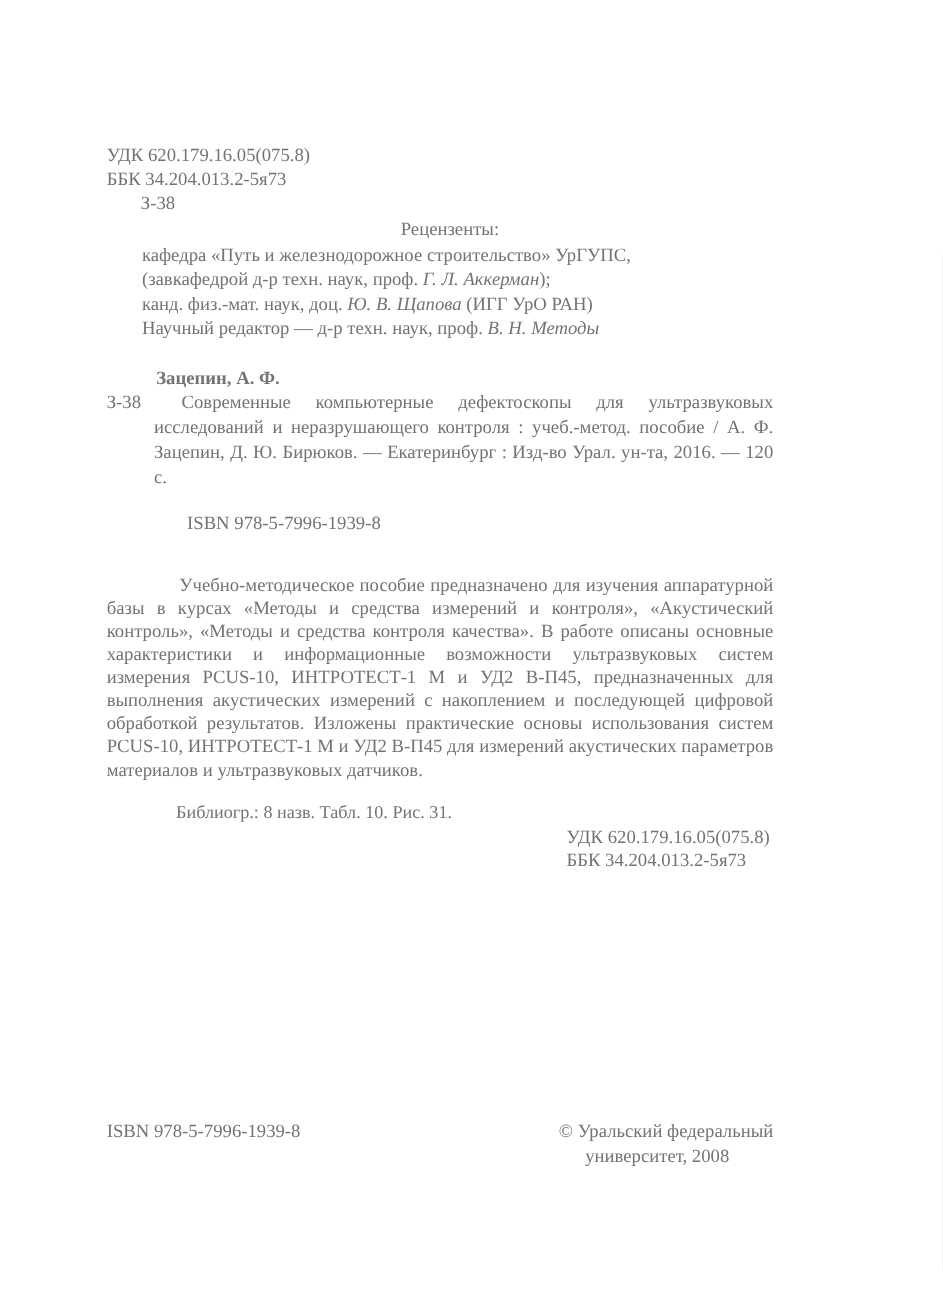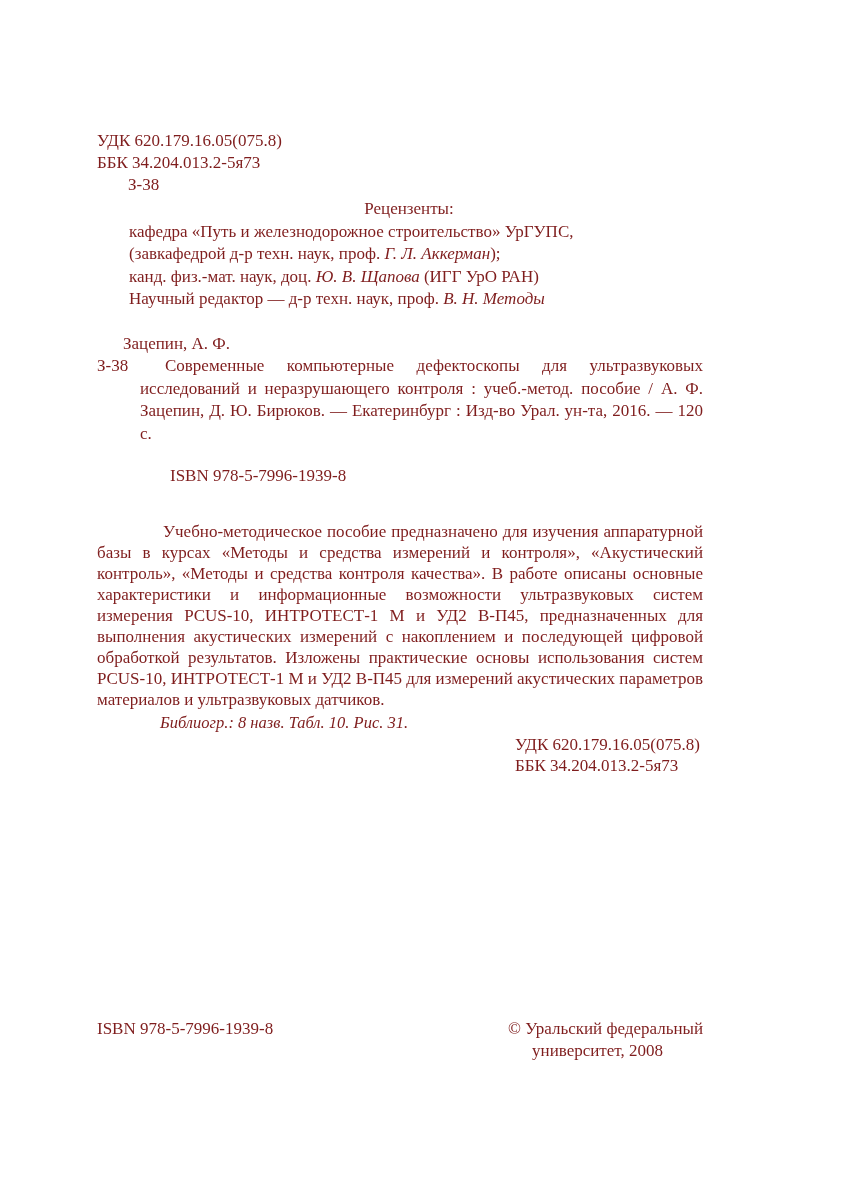--- a/index.html
+++ b/index.html
@@ -5,57 +5,57 @@
   html, body { margin: 0; padding: 0; background: #e8e8e8; }
   .page {
     position: relative;
     width: 857px;
     height: 1182px;
     margin: 0 auto;
     background: #ffffff;
     box-sizing: border-box;
     padding: 130px 154px 0 97px;
     font-family: "Liberation Serif", "DejaVu Serif", serif;
-    color: #7f1d1d;
+    color: #737373;
     font-size: 17px;
     overflow: hidden;
   }
   .top-block { line-height: 22px; }
   .top-code { padding-left: 31px; }
 
   .reviewers {
     margin-left: 32px;
     width: 560px;
     margin-top: 2px;
     line-height: 22.5px;
   }
   .rev-heading { text-align: center; }
   .rev-line { white-space: nowrap; }
   .rev-name { font-style: italic; text-align: right; }
 
   .card { margin-top: 22px; line-height: 22.5px; }
-  .card-author { margin-left: 26px; font-weight: normal; }
+  .card-author { margin-left: 45px; font-weight: bold; }
   .card-desc {
     position: relative;
     margin: 0 0 0 43px;
     text-indent: 25px;
     text-align: justify;
   }
   .card-code { position: absolute; left: -43px; top: 0; text-indent: 0; }
   .card-isbn { margin-top: 20px; margin-left: 73px; line-height: 22.5px; }
 
   .annotation {
     margin: 33px 0 0 0;
     font-size: 17px;
     line-height: 21px;
     text-indent: 66px;
     text-align: justify;
   }
 
-  .biblio-stats { margin-top: 2px; margin-left: 63px; font-size: 16.5px; line-height: 22px; font-style: italic; }
+  .biblio-stats { margin-top: 18px; margin-left: 63px; font-size: 16.5px; line-height: 22px; }
 
   .codes-right { margin-left: 418px; line-height: 21px; }
 
   .bottom-row {
     position: absolute;
     top: 1018px;
     left: 97px;
     right: 154px;
     display: flex;
     justify-content: space-between;

